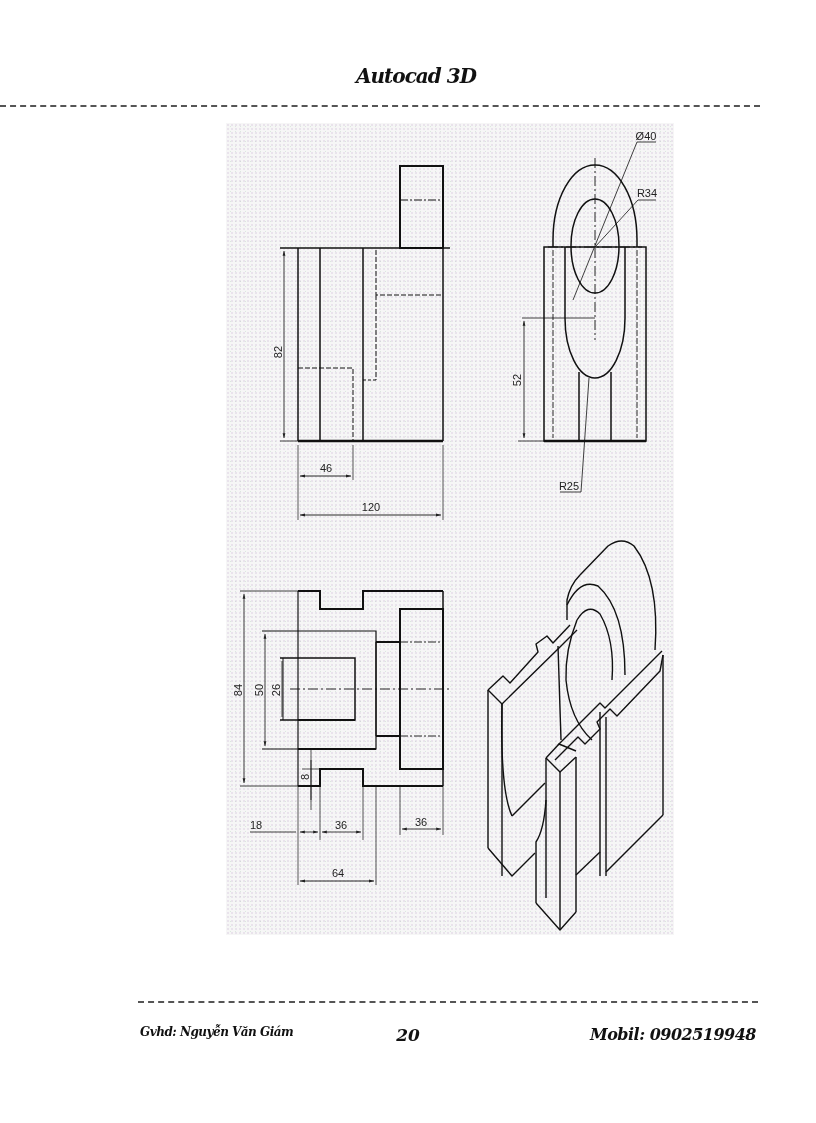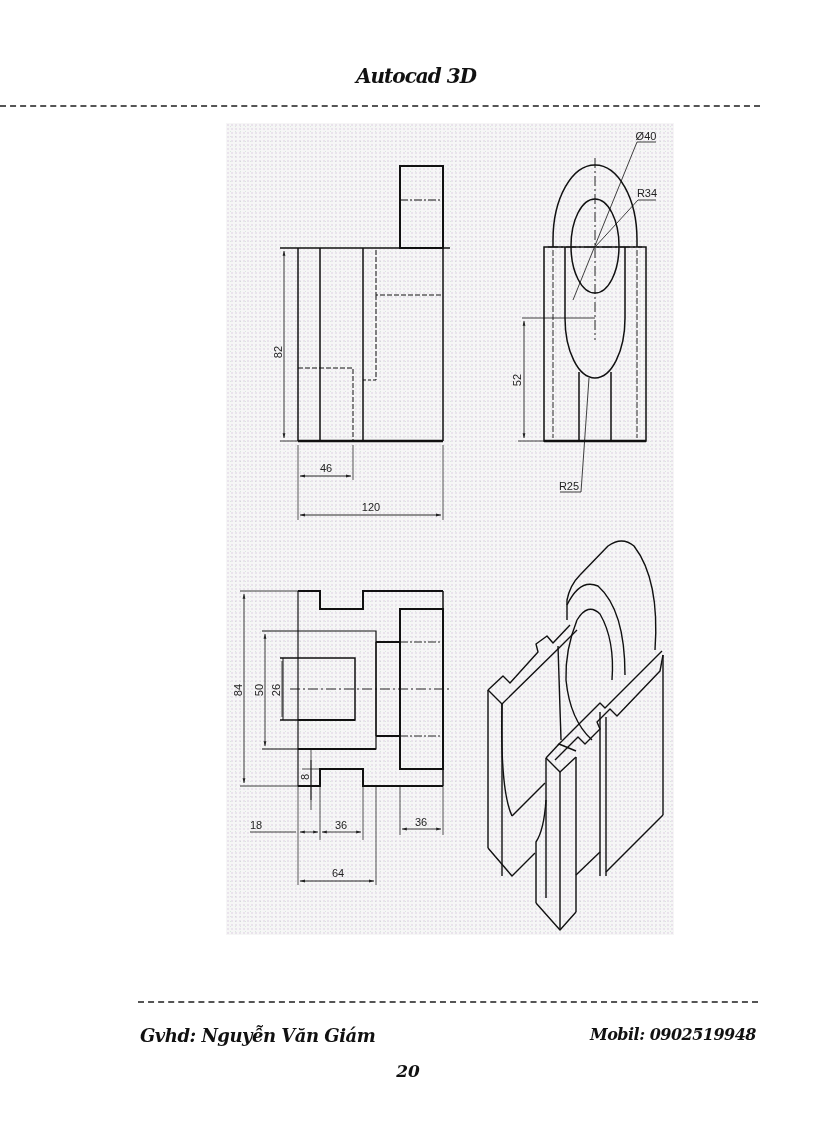--- a/index.html
+++ b/index.html
@@ -21,22 +21,22 @@
       radial-gradient(circle, rgba(200,180,210,0.45) 0.6px, transparent 0.9px),
       radial-gradient(circle, rgba(170,210,180,0.35) 0.6px, transparent 0.9px);
     background-size: 4px 4px, 5px 5px;
     background-position: 0 0, 2px 1px;
   }
   svg.drawing { position: absolute; left: 0; top: 0; }
   .footer {
     position: absolute; top: 1025px; font-family: "DejaVu Serif", serif;
     font-style: italic; font-weight: bold; color: #111;
   }
-  .footer.left { left: 140px; font-size: 18px; letter-spacing: -0.5px; }
-  .footer.center { left: 0; width: 816px; text-align: center; font-size: 17px; margin-top: 36px; }
+  .footer.left { left: 140px; font-size: 12px; letter-spacing: -0.5px; }
+  .footer.center { left: 0; width: 816px; text-align: center; font-size: 17px; }
   .footer.right { right: 60px; font-size: 16px; letter-spacing: -0.5px; text-align: center; }
   .dim-text { font-family: "Liberation Sans", sans-serif; font-size: 11px; fill: #222; }
 </style>
 </head>
 <body>
 
 <div class="header-title">Autocad 3D</div>
 <div class="rule top"></div>
 
 <div class="drawing-area"></div>

